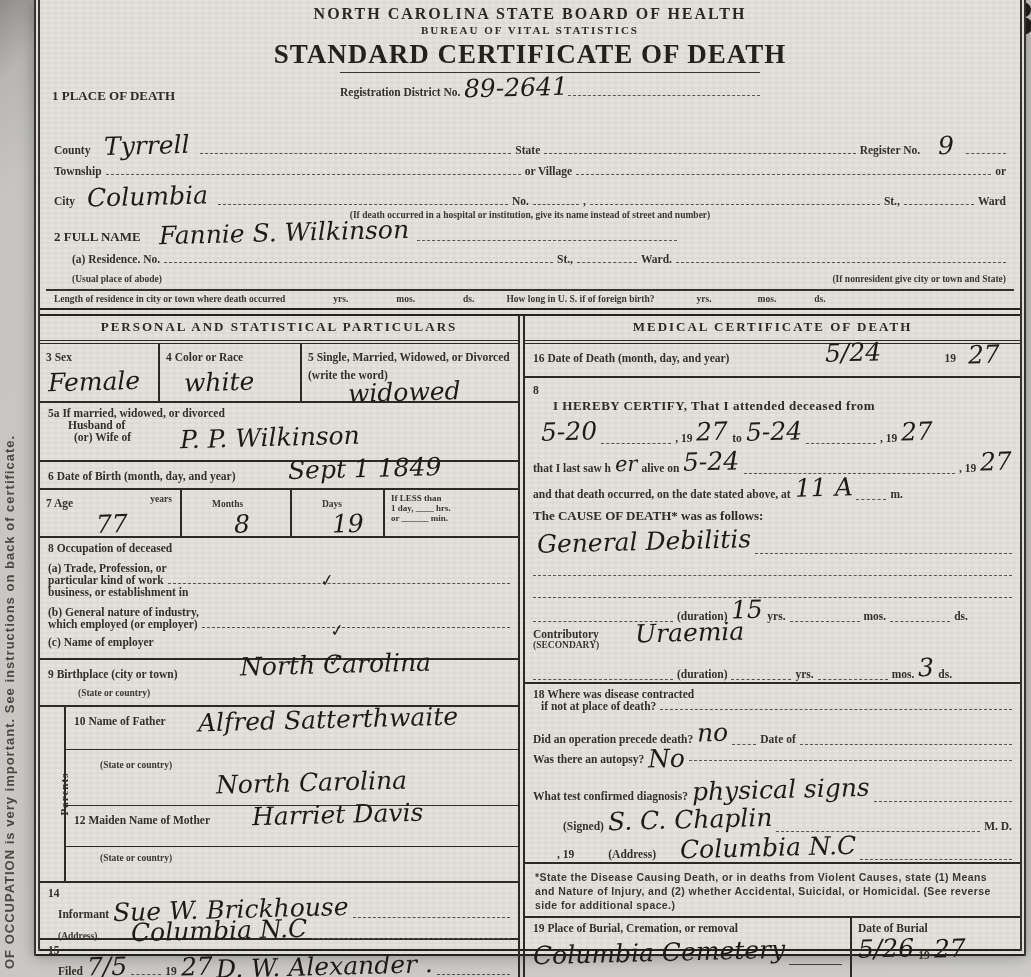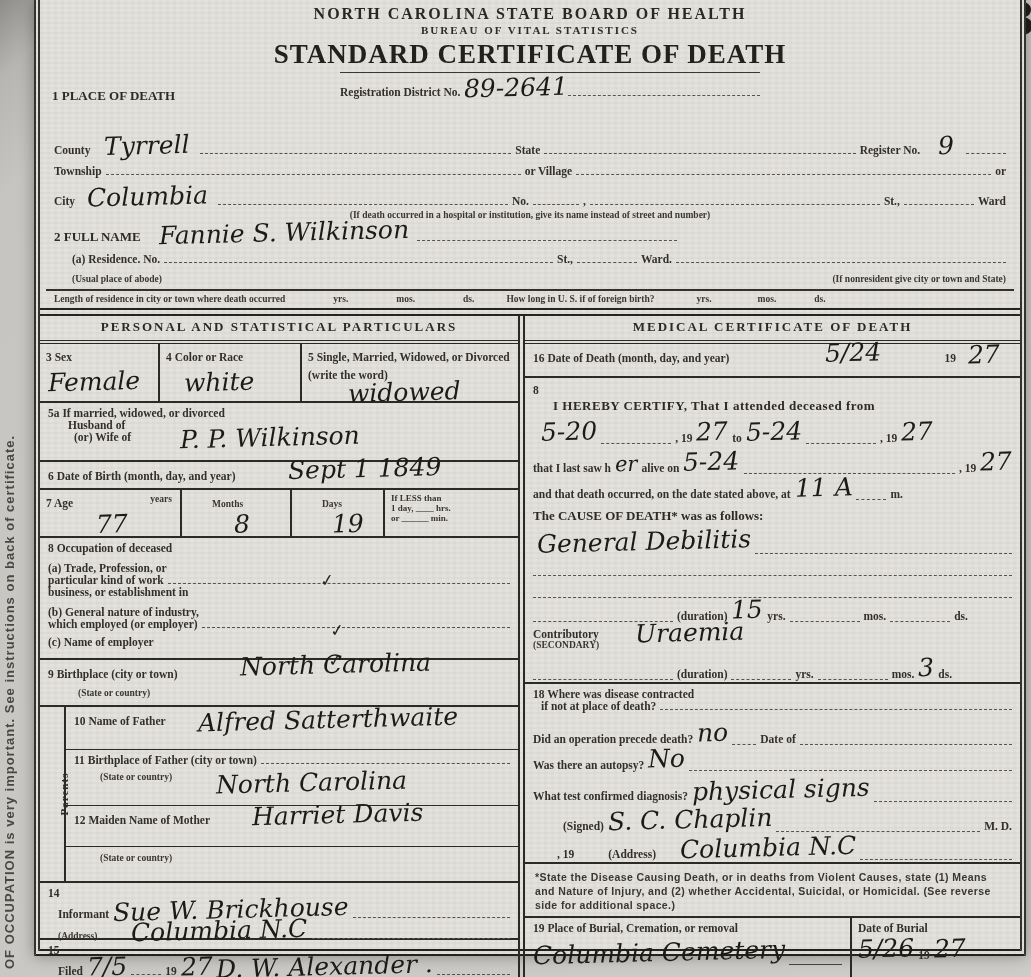--- a/index.html
+++ b/index.html
@@ -258,24 +258,20 @@
       <div class="parents" style="height:174px">
         <div class="pstrip">
           <span>Parents</span>
         </div>
         <div class="pbody">
           <div class="pad b1" style="height:43px">
             <span class="lbl">10 Name of Father</span>
             <span class="hw hw-lg" style="position:absolute;left:132px;top:2px">Alfred Satterthwaite</span>
           </div>
           <div class="pad b1" style="height:56px">
-            <div class="row" style="padding:0">
-              <span class="lbl">11 Birthplace of Father (city or town)</span>
-              <span class="fill"></span>
-            </div>
             <div class="sm" style="margin:6px 0 0 26px">(State or country)</div>
             <span class="hw hw-lg" style="position:absolute;left:150px;top:22px">North Carolina</span>
           </div>
           <div class="pad b1" style="height:41px">
             <span class="lbl">12 Maiden Name of Mother</span>
             <span class="hw hw-lg" style="position:absolute;left:186px;top:-2px">Harriet Davis</span>
           </div>
           <div class="pad" style="height:30px">
             <div class="sm" style="margin:2px 0 0 26px">(State or country)</div>
           </div>
@@ -412,21 +408,21 @@
       </div>
 
       <div class="row" style="height:28px;align-items:flex-end;padding-bottom:3px">
         <span class="lbl">Did an operation precede death?</span>
         <span class="hw hw-lg">no</span>
         <span class="fill" style="max-width:24px"></span>
         <span class="lbl">Date of</span>
         <span class="fill"></span>
       </div>
 
-      <div class="row" style="height:26px;align-items:flex-end;padding-bottom:3px">
+      <div class="row" style="height:26px;align-items:center;padding-bottom:3px">
         <span class="lbl">Was there an autopsy?</span>
         <span class="hw hw-lg">No</span>
         <span class="fill"></span>
       </div>
 
       <div class="row" style="height:30px;align-items:flex-end;padding-bottom:2px">
         <span class="lbl">What test confirmed diagnosis?</span>
         <span class="hw hw-lg">physical signs</span>
         <span class="fill"></span>
       </div>

